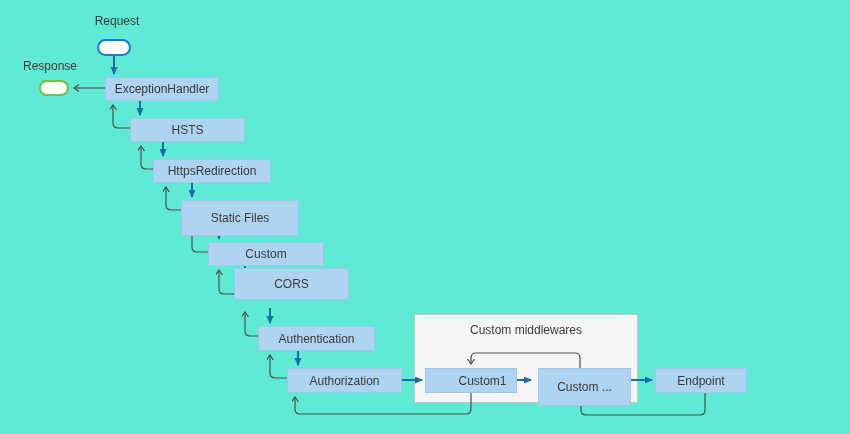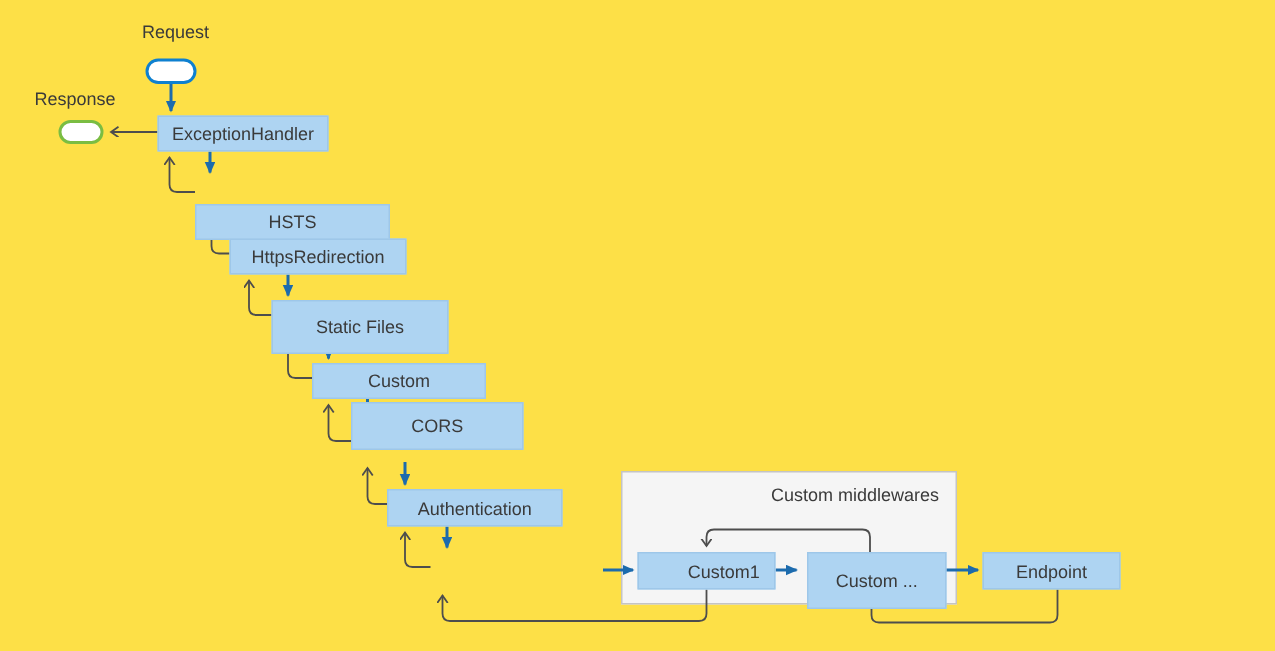--- a/index.html
+++ b/index.html
@@ -1,20 +1,20 @@
 <!DOCTYPE html>
 <html style="--node-fill: #AED4F2; --node-border: #9EC7E9; --request-stroke: #0E80D0; --response-stroke: #7ABD42; --flow-arrow: #1C6BAD; --return-arrow: #4D4D4D; --container-fill: #F5F5F5; --container-border: #C4C4C4; --text: #3A3A3A;"><head>
 <meta charset="utf-8">
 <style>
   html, body { margin: 0; padding: 0; background: #ffffff; }
   .canvas {
     position: relative;
     width: 850px;
     height: 434px;
-    background: #fde047;
+    background: #5eead4;
     font-family: "Liberation Sans", sans-serif;
     overflow: hidden;
   }
   .layer { position: absolute; left: 0; top: 0; }
   .node {
     position: absolute;
     box-sizing: border-box;
     background: var(--node-fill);
     border: 1px solid var(--node-border);
     display: flex;
@@ -66,21 +66,21 @@
 <body>
 
 <div class="canvas">
 
   <div class="floating-label" style="left:82px; top:14px; width:70px;">Request</div>
   <div class="floating-label" style="left:14px; top:59px; width:72px;">Response</div>
 
   <div class="pill request" style="left:97px; top:39px; width:34px; height:17px;"></div>
   <div class="pill response" style="left:39px; top:80px; width:30px; height:16px;"></div>
 
-  <div class="container-box" style="left:414px; top:314px; width:224px; height:89px;padding-left:44px;">
+  <div class="container-box" style="left:414px; top:314px; width:224px; height:89px;">
     <div class="container-label">Custom middlewares</div>
   </div>
 
   <svg class="connectors layer" width="850" height="434" viewBox="0 0 850 434">
     <defs>
       <marker id="mblue" markerWidth="9" markerHeight="8" refX="7" refY="3.5" orient="auto" markerUnits="userSpaceOnUse">
         <path d="M0,0 L8,3.5 L0,7 Z"></path>
       </marker>
       <marker id="mgray" markerWidth="7" markerHeight="9" refX="5" refY="3.5" orient="auto" markerUnits="userSpaceOnUse">
         <path d="M0,0 L5,3.5 L0,7"></path>
@@ -110,23 +110,24 @@
       <path class="ret" d="M234,294 H224 Q219,294 219,289 V270" marker-end="url(#mgray)"></path>
       <path class="ret" d="M258,336 H250 Q245,336 245,331 V312" marker-end="url(#mgray)"></path>
       <path class="ret" d="M287,378 H275 Q270,378 270,373 V355" marker-end="url(#mgray)"></path>
       <path class="ret" d="M471,393 V409 Q471,414 466,414 H300 Q295,414 295,409 V397" marker-end="url(#mgray)"></path>
       <path class="ret" d="M705,393 V410 Q705,415 700,415 H586 Q581,415 581,410 V397" marker-end="url(#mgray)"></path>
       <path class="ret" d="M580,368 V358 Q580,353 575,353 H476 Q471,353 471,358 V364" marker-end="url(#mgray)"></path>
     </g>
   </svg>
 
   <div class="node" style="left:105px; top:77px;  width:114px; height:24px;">ExceptionHandler</div>
-  <div class="node" style="left:130px; top:136px; width:130px; height:24px;">HSTS</div>
+  <div class="node" style="left:130px; top:118px; width:115px; height:24px;">HSTS</div>
   <div class="node" style="left:153px; top:159px; width:118px; height:24px;">HttpsRedirection</div>
   <div class="node" style="left:181px; top:200px; width:118px; height:36px;">Static Files</div>
   <div class="node" style="left:208px; top:242px; width:116px; height:24px;">Custom</div>
   <div class="node" style="left:234px; top:268px; width:115px; height:32px;">CORS</div>
   <div class="node" style="left:258px; top:326px; width:117px; height:25px;">Authentication</div>
+  <div class="node" style="left:287px; top:368px; width:115px; height:25px;">Authorization</div>
   <div class="node" style="left:425px; top:368px; width:92px; height:25px;padding-left:23px;">Custom1</div>
   <div class="node" style="left:538px; top:368px; width:93px; height:38px;">Custom ...</div>
   <div class="node" style="left:655px; top:368px; width:92px; height:25px;">Endpoint</div>
 
 </div>
 
 </body></html>

